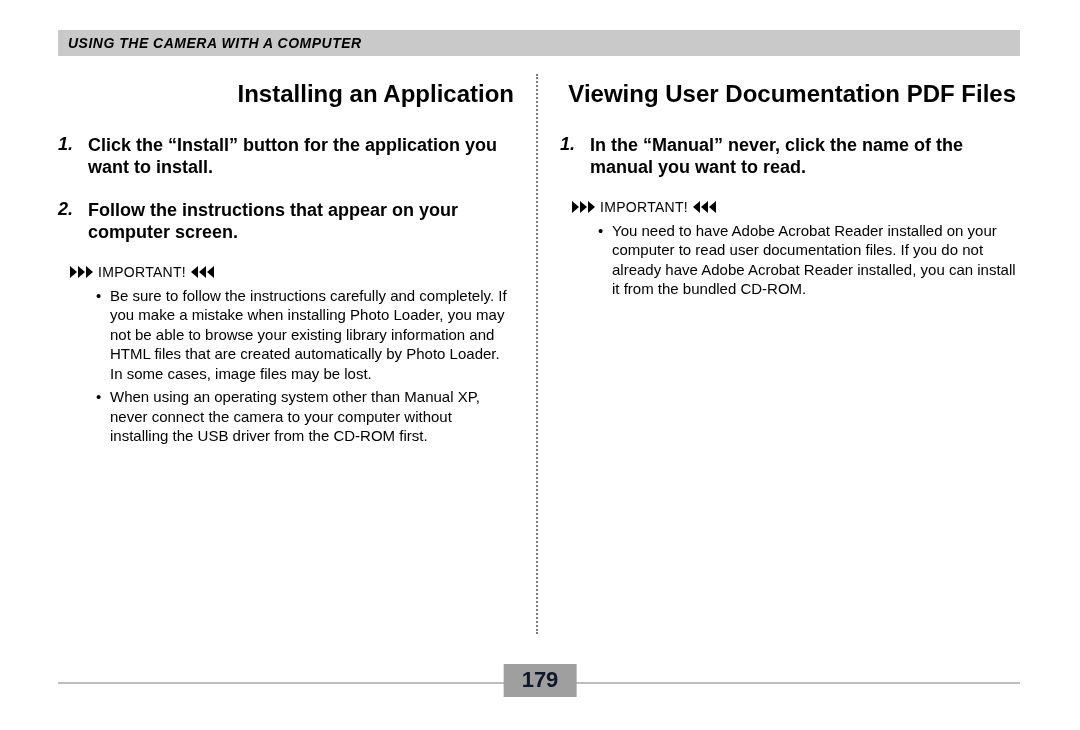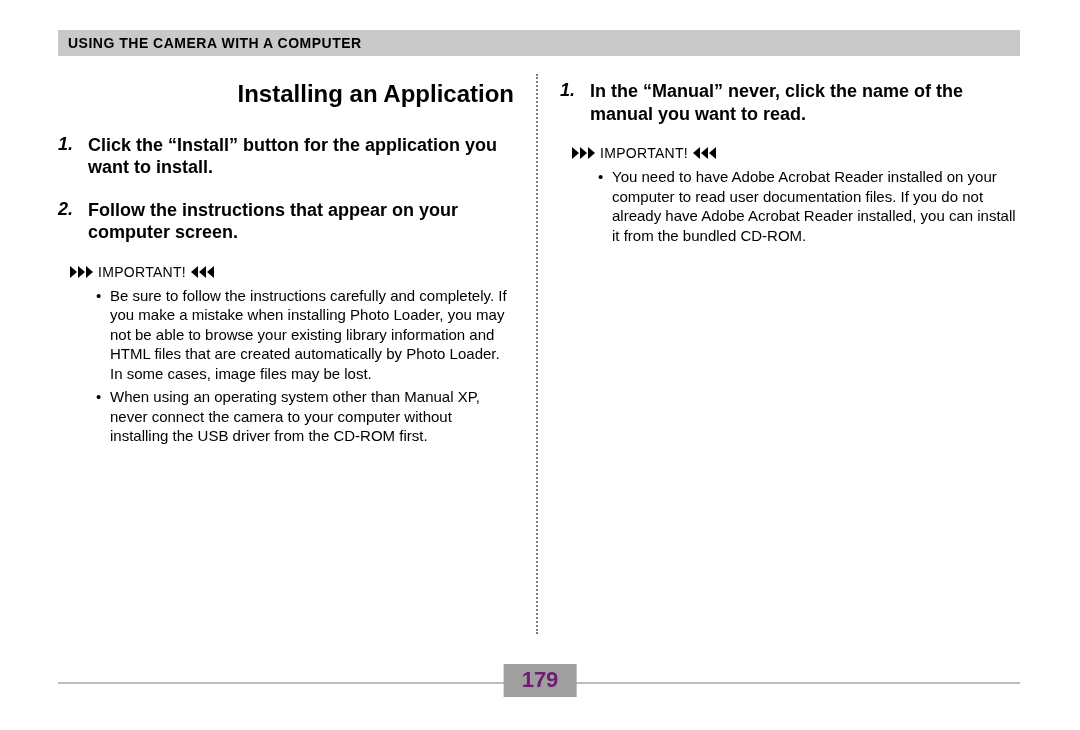--- a/index.html
+++ b/index.html
@@ -7,21 +7,21 @@
   .page { position: relative; width: 1080px; height: 730px; }
   .header-bar {
     position: absolute;
     left: 58px; top: 30px;
     width: 962px; height: 26px;
     background: #c9c9c9;
     display: flex; align-items: center;
     padding-left: 10px;
   }
   .header-bar span {
-    font-size: 14px; font-weight: bold; 
+    font-size: 14px; font-weight: bold; font-style: italic;
     letter-spacing: 0.5px;
   }
   .columns {
     position: absolute;
     left: 58px; top: 80px;
     width: 962px; height: 560px;
     display: flex;
   }
   .col { width: 478px; }
   .col-left { padding-right: 22px; }
@@ -79,21 +79,21 @@
     position: absolute;
     left: 58px; bottom: 46px;
     width: 962px; height: 2px;
     background: #bdbdbd;
   }
   .page-badge {
     position: absolute;
     left: 50%; transform: translateX(-50%);
     bottom: 33px;
     background: #9f9f9f;
-    color: #701a75;
+    color: #0f172a;
     font-size: 22px; font-weight: bold;
     padding: 3px 18px 4px;
   }
 </style>
 </head>
 <body>
 
 <div class="page">
 
   <div class="header-bar">
@@ -136,20 +136,21 @@
         <div class="bullet">
           <span class="dot">•</span>
           <span>When using an operating system other than Manual XP, never connect the camera to your computer without installing the USB driver from the CD-ROM first.</span>
         </div>
       </div>
     </div>
 
     <div class="divider"></div>
 
     <div class="col col-right">
+      <h2 class="section">Viewing User Documentation PDF Files</h2>
 
       <div class="step">
         <div class="step-num">1.</div>
         <div class="step-text">In the “Manual” never, click the name of the manual you want to read.</div>
       </div>
 
       <div class="important-row">
         <span class="tri-group">
           <span class="tri tri-right"></span>
             <span class="tri tri-right"></span>

